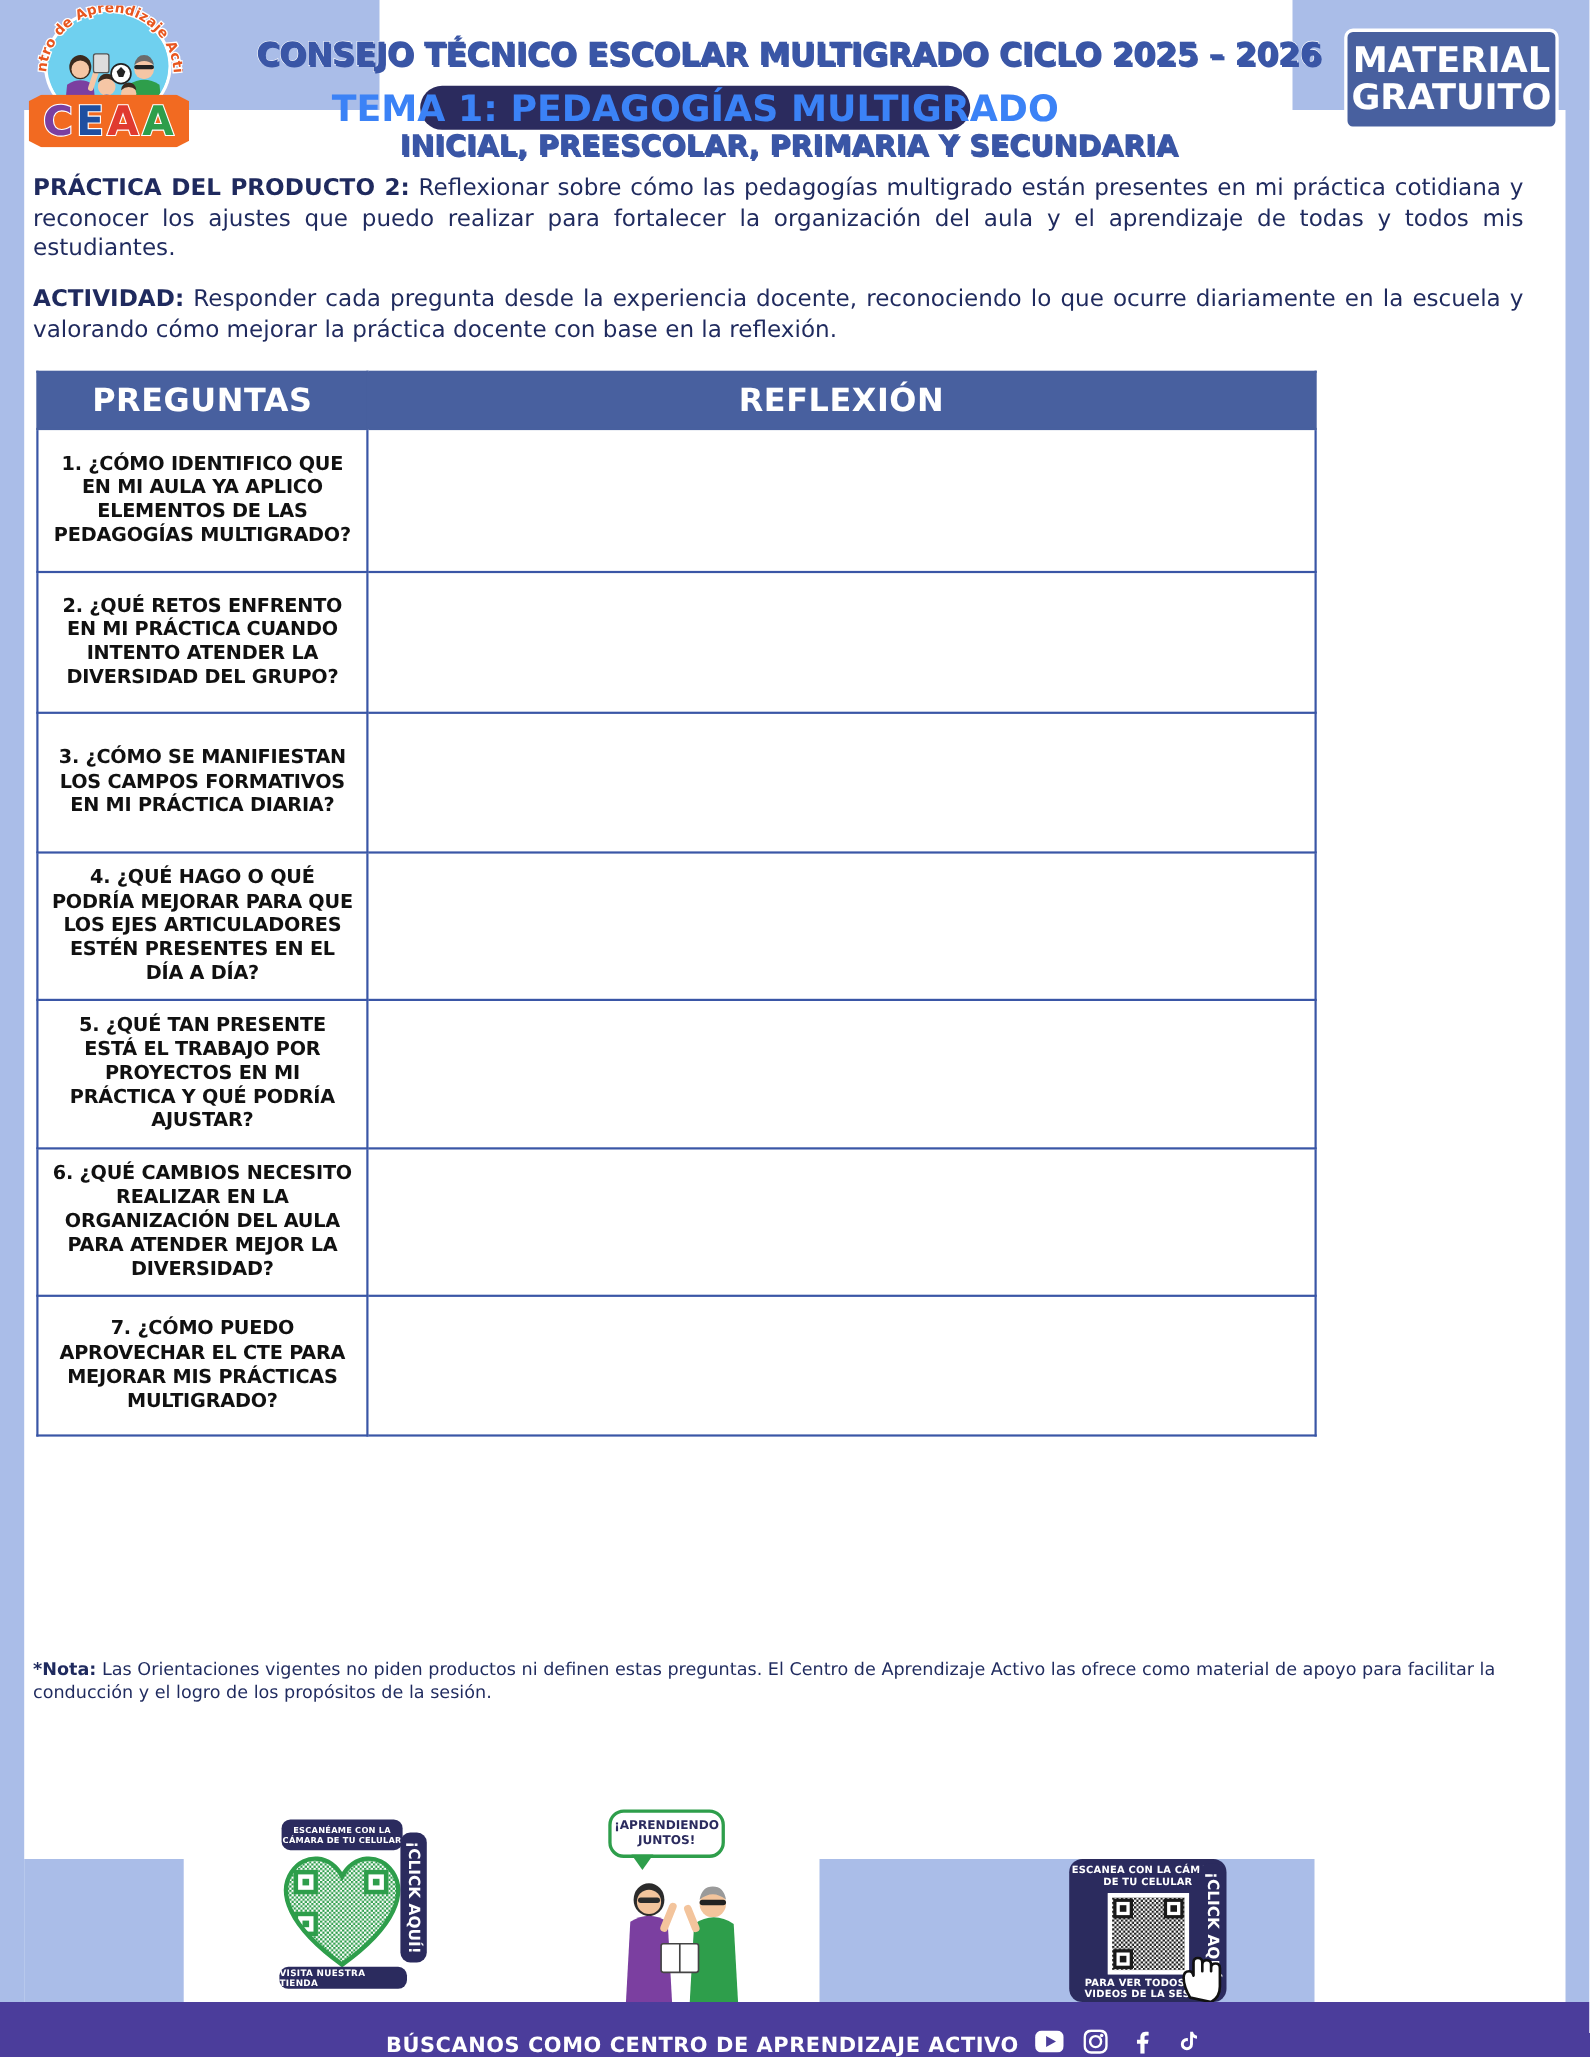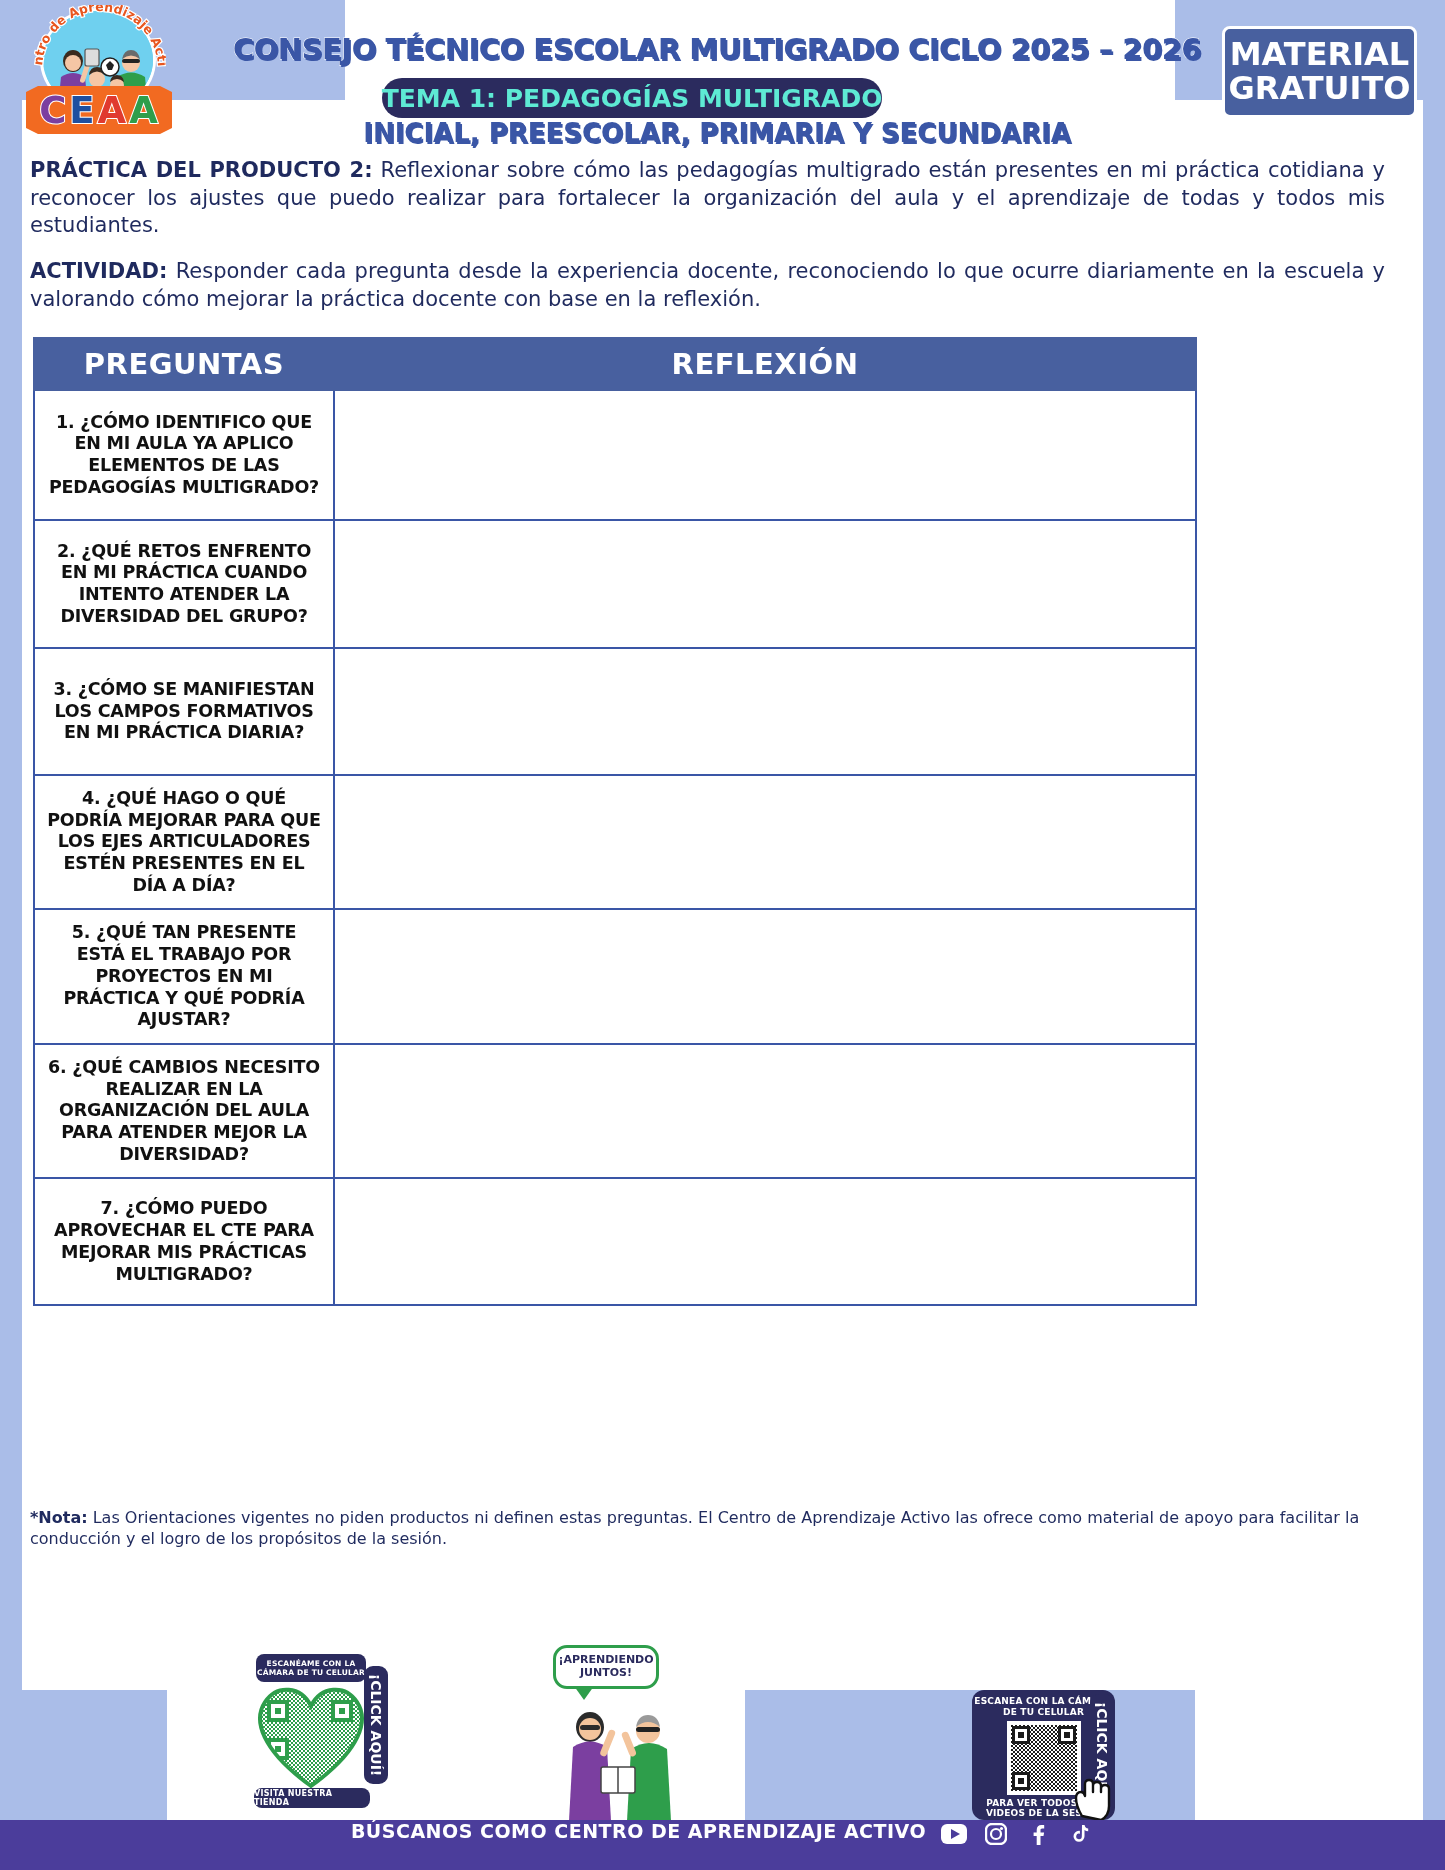--- a/index.html
+++ b/index.html
@@ -75,22 +75,22 @@
     letter-spacing:-0.5px;
     -webkit-text-stroke:1px #ffffff;
     paint-order:stroke fill;
     text-shadow:1.5px 1.5px 0 #3a56a6;
     white-space:nowrap;
   }
   .title-pill{
     position:absolute; left:360px; top:78px; width:500px; height:40px;
     background:#2b2b5e; border-radius:20px;
     display:flex; align-items:center; justify-content:center;
-    color:#5eead4; font-family:"DejaVu Sans", sans-serif;
-    font-size:25px; font-weight:bold; letter-spacing:0px;
+    color:#3b82f6; font-family:"DejaVu Sans", sans-serif;
+    font-size:33px; font-weight:bold; letter-spacing:0px;
     white-space:nowrap;
   }
   .title-sub{
     position:absolute; left:190px; top:118px; width:1010px;
     text-align:center;
     font-family:"DejaVu Sans", sans-serif;
     font-size:26px; font-weight:bold; color:#3a56a6;
     -webkit-text-stroke:1px #ffffff; paint-order:stroke fill;
     text-shadow:1.5px 1.5px 0 #3a56a6;
     white-space:nowrap;
@@ -251,21 +251,21 @@
     color:#ffffff; font-family:"DejaVu Sans", sans-serif;
     font-weight:bold; font-size:14px;
     display:flex; align-items:center; justify-content:center;
   }
   .click-right span{ transform:rotate(90deg); white-space:nowrap; }
 
   
   .bottom-bar{
     position:absolute; left:0; bottom:0; width:1445px; height:50px;
     background:#4b3d9b;
-    display:flex; align-items:flex-start; justify-content:center; gap:14px;
+    display:flex; align-items:flex-end; justify-content:center; gap:14px;
   }
   .bottom-text{
     color:#ffffff; font-family:"DejaVu Sans", sans-serif;
     font-weight:bold; font-size:19px; letter-spacing:0.5px;
   }
   .soc{
     width:28px; height:28px; display:flex; align-items:center; justify-content:center;
   }
 </style>
 </head>

